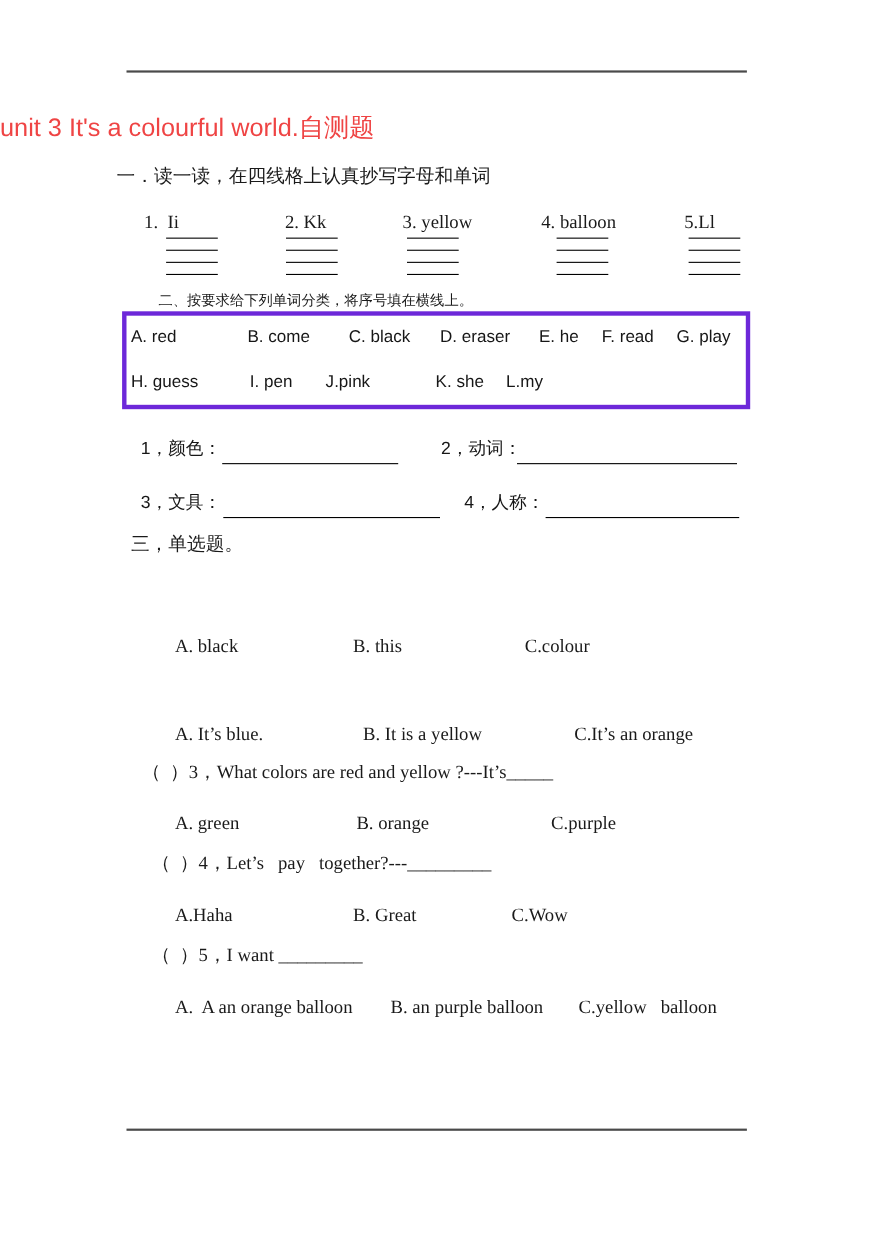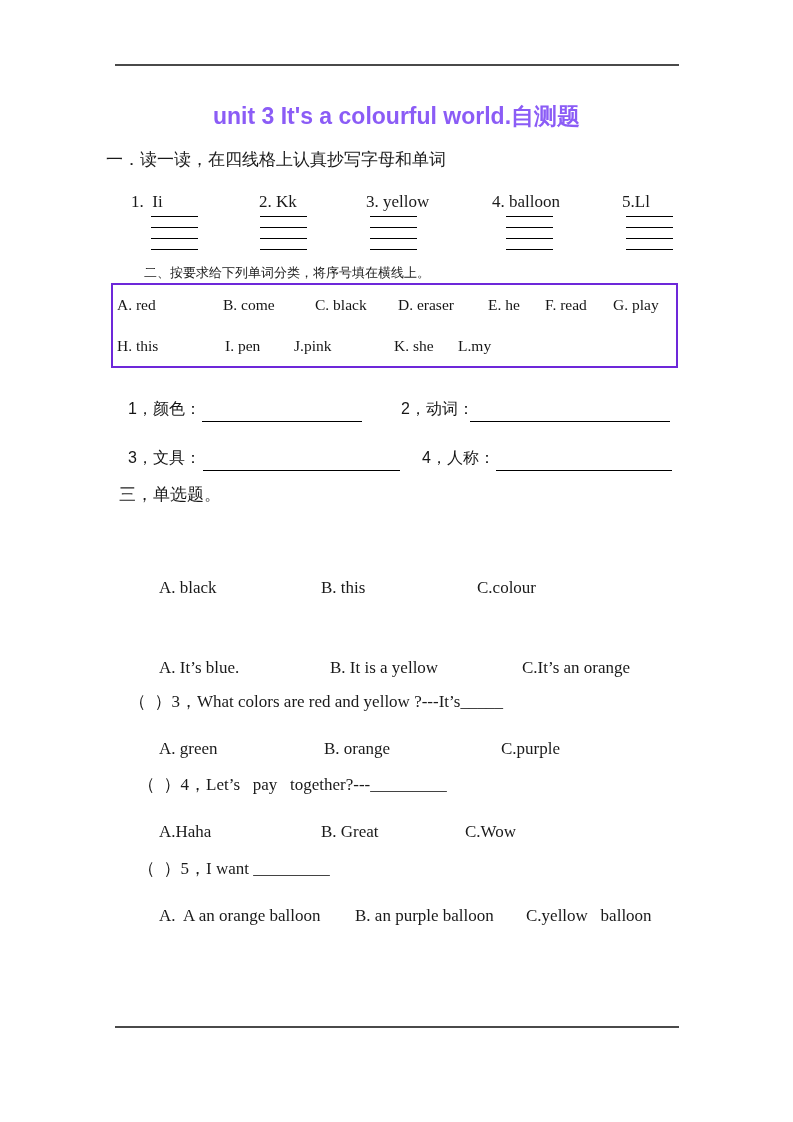--- a/index.html
+++ b/index.html
@@ -15,41 +15,39 @@
   .abs { position: absolute; white-space: pre; }
   .serif { font-family: "Liberation Serif", "DejaVu Serif", serif; font-size: 17px; line-height: 20px; color: #1a1a1a; }
   .sans  { font-family: "Liberation Sans", "DejaVu Sans", sans-serif; color: #161616; }
 
   .rule { position: absolute; left: 115px; width: 564px; height: 2px; background: #4a4a4a; }
   .rule-top { top: 64px; }
   .rule-bottom { top: 1026px; }
 
   .title {
     position: absolute; left: 0; right: 0; top: 100px;
-    text-align: center;
     font-family: "Liberation Sans", "DejaVu Sans", sans-serif;
-    font-weight: bold; font-size: 23px; line-height: 32px; color: #8b5cf6;
+    font-weight: normal; font-size: 23px; line-height: 32px; color: #ef4444;
     white-space: pre;
   }
 
   .s1-heading { left: 106px; top: 150px; }
   .s2-heading { left: 119px; top: 265px; font-size: 13px; line-height: 16px; margin-left: 25px; }
   .s3-heading { left: 119px; top: 485px; }
 
   .copy-label { top: 192px; }
 
   .wgrid { position: absolute; top: 216px; width: 47px; }
   .wgrid i { display: block; height: 0; border-top: 1px solid #000; margin-bottom: 10px; }
   .wgrid i:last-child { margin-bottom: 0; }
 
   .word-box {
     position: absolute; left: 111px; top: 283px;
     width: 563px; height: 81px;
-    border: 2px solid #6d28d9;
-    font-family: Liberation Serif, serif;
+    border: 4px solid #6d28d9;
   }
   .word-box span { position: absolute; white-space: pre; font-size: 15.5px; line-height: 20px; }
   .wb-r1 { top: 10px; }
   .wb-r2 { top: 51px; }
 
   .fill-label { font-size: 16px; line-height: 20px; white-space: pre; margin-left: 11px; }
   .blank-line { position: absolute; height: 17px; border-bottom: 1.5px solid #000; }
 
   .stem, .opt { font-size: 17px; }
 </style>
@@ -104,21 +102,21 @@
   <div class="abs serif s2-heading">二、按要求给下列单词分类，将序号填在横线上。</div>
 
   <div class="word-box sans">
     <span class="wb-r1" style="left:4px">A. red</span>
     <span class="wb-r1" style="left:110px">B. come</span>
     <span class="wb-r1" style="left:202px">C. black</span>
     <span class="wb-r1" style="left:285px">D. eraser</span>
     <span class="wb-r1" style="left:375px">E. he</span>
     <span class="wb-r1" style="left:432px">F. read</span>
     <span class="wb-r1" style="left:500px">G. play</span>
-    <span class="wb-r2" style="left:4px">H. this</span>
+    <span class="wb-r2" style="left:4px">H. guess</span>
     <span class="wb-r2" style="left:112px">I. pen</span>
     <span class="wb-r2" style="left:181px">J.pink</span>
     <span class="wb-r2" style="left:281px">K. she</span>
     <span class="wb-r2" style="left:345px">L.my</span>
   </div>
 
   <span class="abs sans fill-label" style="left:117px; top:399px">1，颜色：</span>
   <span class="blank-line" style="left:202px; top:404px; width:160px"></span>
   <span class="abs sans fill-label" style="left:390px; top:399px">2，动词：</span>
   <span class="blank-line" style="left:470px; top:404px; width:200px"></span>

